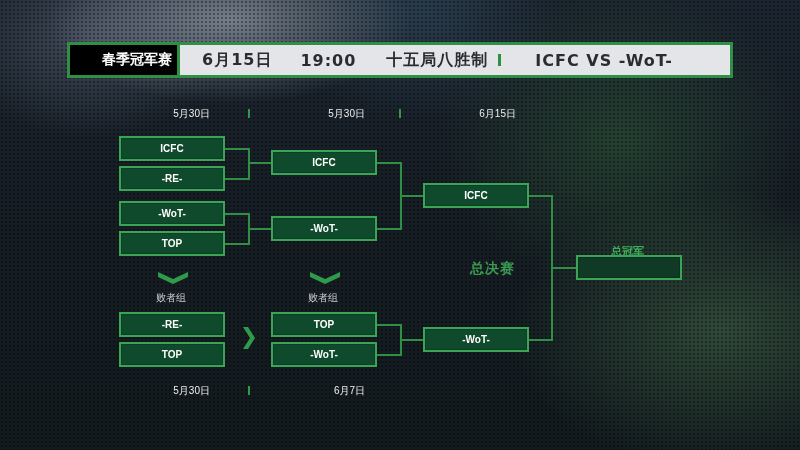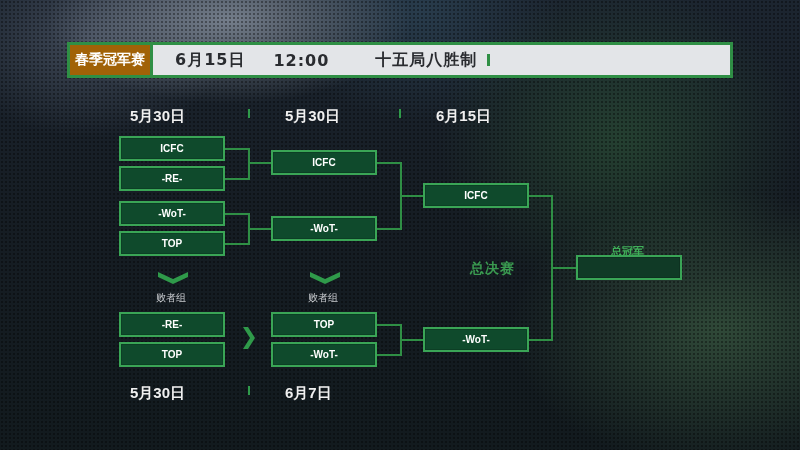--- a/index.html
+++ b/index.html
@@ -19,33 +19,34 @@
     background-image: radial-gradient(rgba(0,0,0,0.35) 0.8px, transparent 1.2px);
     background-size: 4px 4px;
   }
   
   .header {
     position:absolute; left:67px; top:42px; width:666px; height:36px;
     border:3px solid #2f8f45; box-sizing:border-box; display:flex;
     background:#e3e5e8;
   }
   .header .event {
-    width:80px; background:#a16207; color:#fff; font-size:14px; font-weight:bold;
+    width:80px; background:#000000; color:#fff; font-size:14px; font-weight:bold;
     display:flex; align-items:center; justify-content:center;
     border-right:3px solid #2f8f45;
+    padding-left:27px;
   }
   .header .info {
     flex:1; display:flex; align-items:center; color:#2a2c30;
     font-family:"DejaVu Sans", sans-serif; font-weight:bold; font-size:16px; letter-spacing:1px;
   }
   .header .info span { white-space:nowrap; }
   .sep-bar { display:inline-block; width:3px; height:12px; background:#2f8f45; }
   
   .date {
-    position:absolute; color:#f0f0f0; font-size:15px; font-weight:bold; text-align:left; width:80px;
+    position:absolute; color:#f0f0f0; font-size:10px; font-weight:normal; text-align:right; width:80px;
   }
   .tick { position:absolute; width:2px; height:9px; background:#2f9a4a; }
   
   .team {
     position:absolute; width:106px; height:25px; box-sizing:border-box;
     border:2px solid #3aa556; background:#0f4a2c;
     color:#fff; font-size:10px; font-weight:bold;
     display:flex; align-items:center; justify-content:center;
     box-shadow: inset 0 0 0 1px rgba(0,0,0,0.15);
   }
@@ -59,23 +60,24 @@
 </style>
 </head>
 <body>
 
 <div class="hex"></div>
 
 <div class="header">
   <div class="event">春季冠军赛</div>
   <div class="info">
     <span style="margin-left:22px">6月15日</span>
-    <span style="margin-left:28px">12:00</span>
-    <span style="margin-left:46px">十五局八胜制</span>
+    <span style="margin-left:28px">19:00</span>
+    <span style="margin-left:30px">十五局八胜制</span>
     <span class="sep-bar" style="margin-left:10px"></span>
+    <span style="margin-left:34px">ICFC VS -WoT-</span>
   </div>
 </div>
 
 <div class="date" style="left:130px; top:107px">5月30日</div>
 <div class="tick" style="left:248px; top:109px"></div>
 <div class="date" style="left:285px; top:107px">5月30日</div>
 <div class="tick" style="left:399px; top:109px"></div>
 <div class="date" style="left:436px; top:107px">6月15日</div>
 
 <div class="team" style="left:119px; top:136px">ICFC</div>

